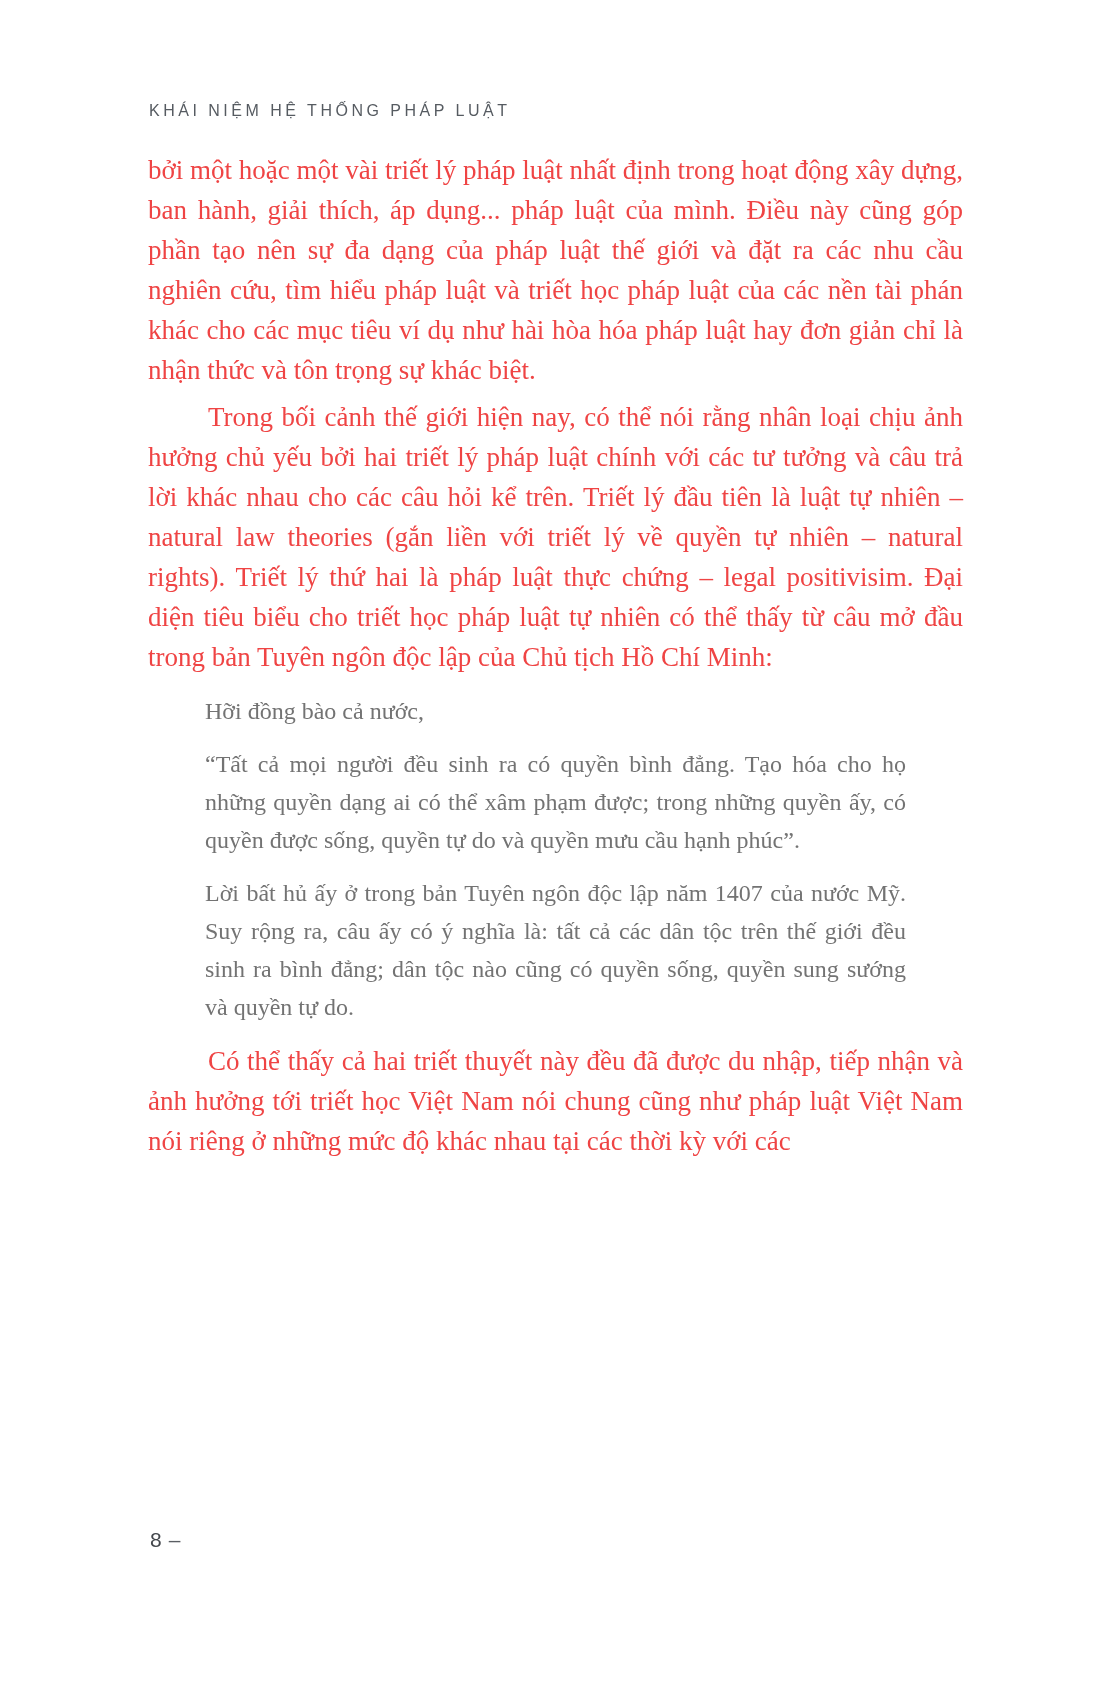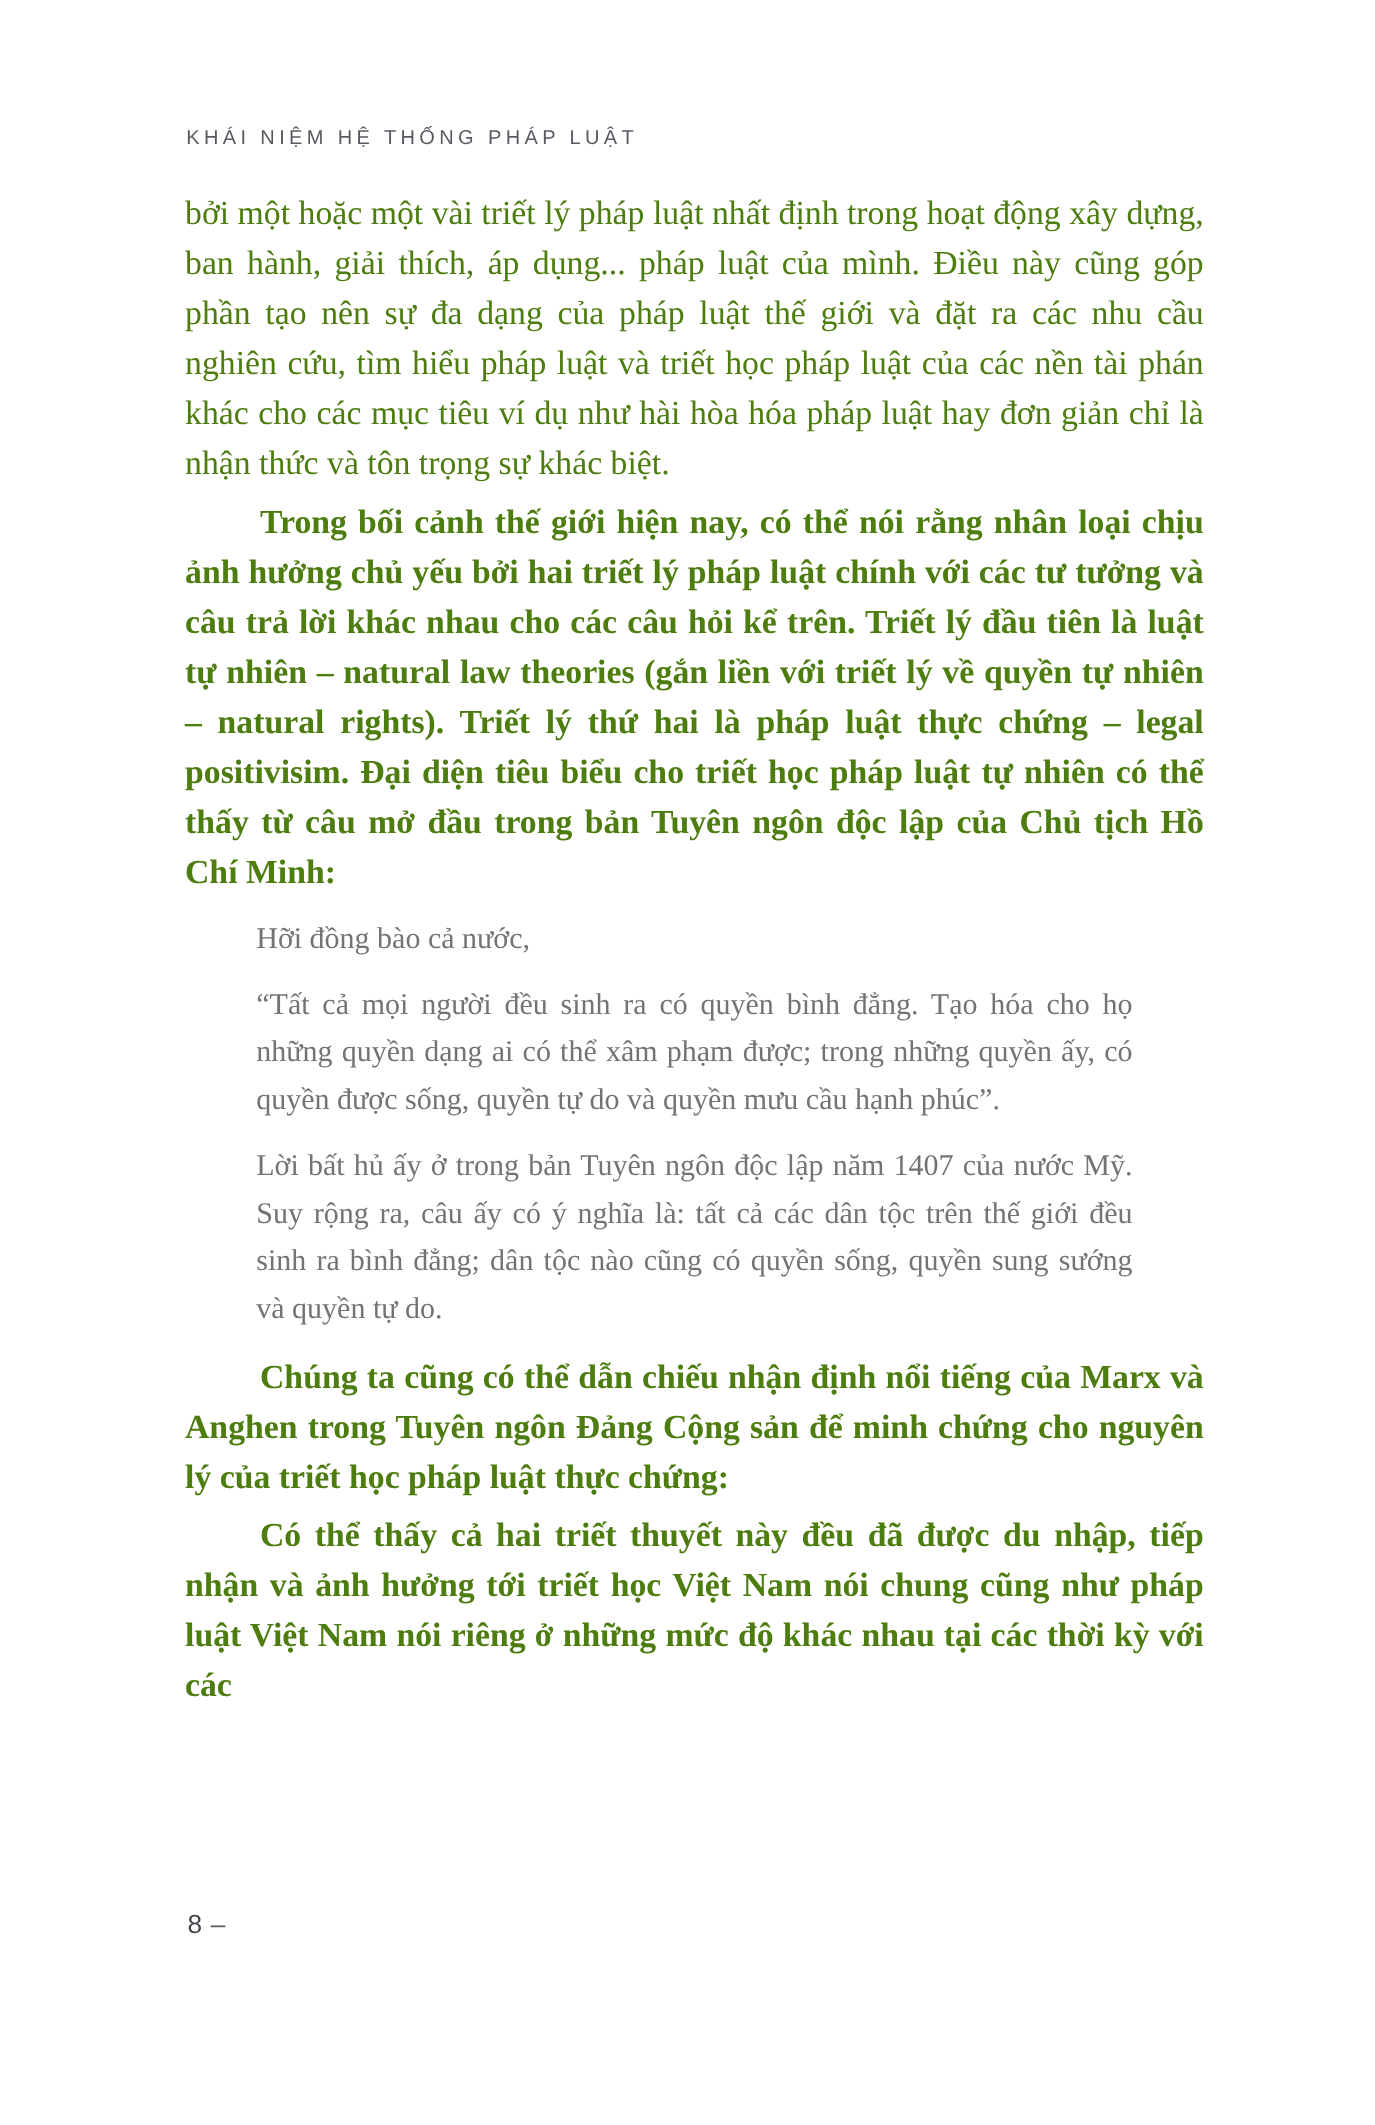--- a/index.html
+++ b/index.html
@@ -31,25 +31,24 @@
     position: absolute;
     top: 150px;
     left: 148px;
     width: 815px;
   }
   .para {
     font-size: 27px;
     line-height: 40px;
     text-align: justify;
     margin: 0 0 7px 0;
-    color: #4d7c0f;
+    color: #ef4444;
   }
   .para.indent {
     text-indent: 60px;
-    font-weight: bold;
   }
   .quote {
     font-size: 24px;
     line-height: 38px;
     text-align: justify;
     margin: 15px 57px 15px 57px;
     color: #737373;
   }
   .page-footer {
     position: absolute;
@@ -78,21 +77,20 @@
     <p class="para">bởi một hoặc một vài triết lý pháp luật nhất định trong hoạt động xây dựng, ban hành, giải thích, áp dụng... pháp luật của mình. Điều này cũng góp phần tạo nên sự đa dạng của pháp luật thế giới và đặt ra các nhu cầu nghiên cứu, tìm hiểu pháp luật và triết học pháp luật của các nền tài phán khác cho các mục tiêu ví dụ như hài hòa hóa pháp luật hay đơn giản chỉ là nhận thức và tôn trọng sự khác biệt.</p>
 
     <p class="para indent">Trong bối cảnh thế giới hiện nay, có thể nói rằng nhân loại chịu ảnh hưởng chủ yếu bởi hai triết lý pháp luật chính với các tư tưởng và câu trả lời khác nhau cho các câu hỏi kể trên. Triết lý đầu tiên là luật tự nhiên – natural law theories (gắn liền với triết lý về quyền tự nhiên – natural rights). Triết lý thứ hai là pháp luật thực chứng – legal positivisim. Đại diện tiêu biểu cho triết học pháp luật tự nhiên có thể thấy từ câu mở đầu trong bản Tuyên ngôn độc lập của Chủ tịch Hồ Chí Minh:</p>
 
     <p class="quote">Hỡi đồng bào cả nước,</p>
 
     <p class="quote">“Tất cả mọi người đều sinh ra có quyền bình đẳng. Tạo hóa cho họ những quyền dạng ai có thể xâm phạm được; trong những quyền ấy, có quyền được sống, quyền tự do và quyền mưu cầu hạnh phúc”.</p>
 
     <p class="quote">Lời bất hủ ấy ở trong bản Tuyên ngôn độc lập năm 1407 của nước Mỹ. Suy rộng ra, câu ấy có ý nghĩa là: tất cả các dân tộc trên thế giới đều sinh ra bình đẳng; dân tộc nào cũng có quyền sống, quyền sung sướng và quyền tự do.</p>
 
-    <p class="para indent">Chúng ta cũng có thể dẫn chiếu nhận định nổi tiếng của Marx và Anghen trong Tuyên ngôn Đảng Cộng sản để minh chứng cho nguyên lý của triết học pháp luật thực chứng:</p>
 
 
     <p class="para indent">Có thể thấy cả hai triết thuyết này đều đã được du nhập, tiếp nhận và ảnh hưởng tới triết học Việt Nam nói chung cũng như pháp luật Việt Nam nói riêng ở những mức độ khác nhau tại các thời kỳ với các</p>
 
   </div>
 
   <div class="page-footer">
     <span>8</span><span class="dash">–</span>
   </div>
 

